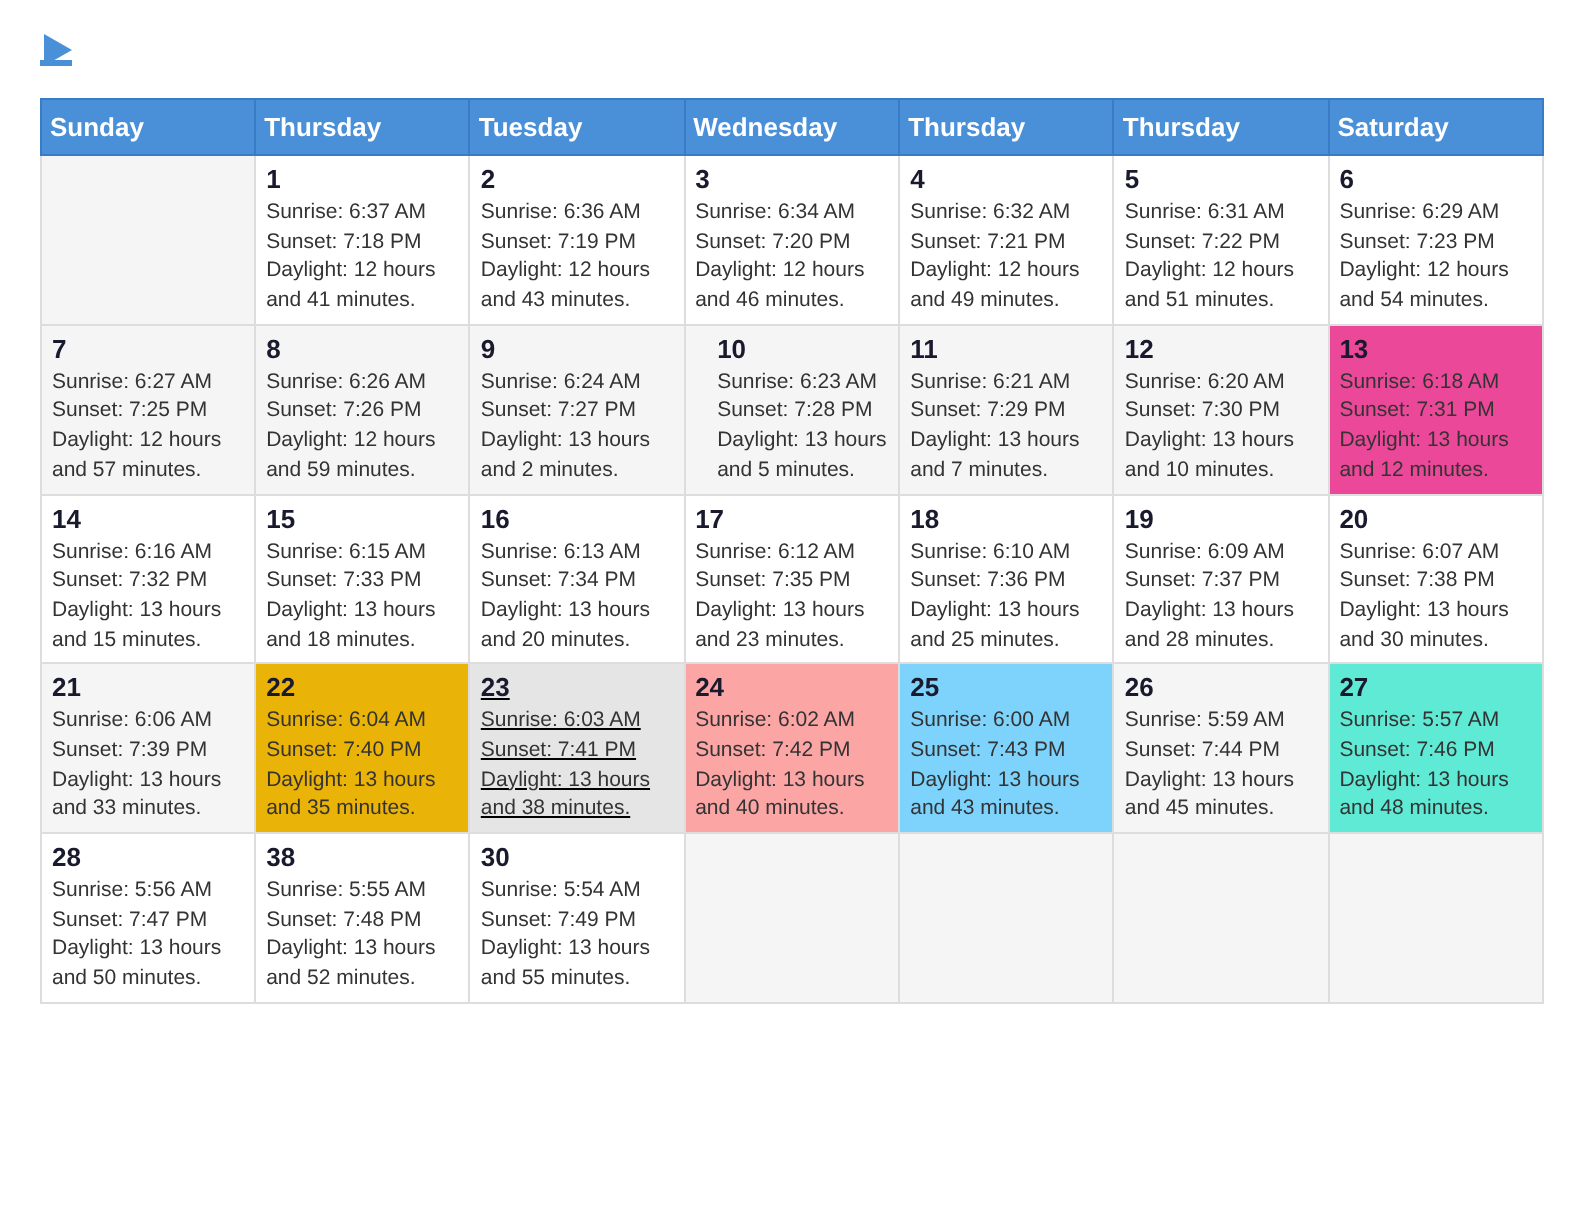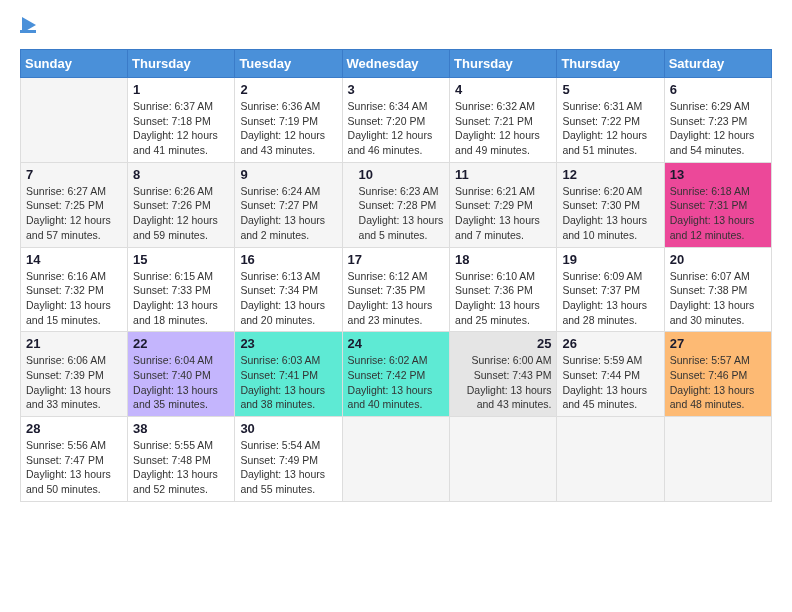--- a/index.html
+++ b/index.html
@@ -220,41 +220,41 @@
         <td>
           <div class="day-num">20</div>
           <div class="day-info">Sunrise: 6:07 AM<br>Sunset: 7:38 PM<br>Daylight: 13 hours and 30 minutes.</div>
         </td>
       </tr>
       <tr>
         <td style="background: rgb(245, 245, 245);">
           <div class="day-num">21</div>
           <div class="day-info">Sunrise: 6:06 AM<br>Sunset: 7:39 PM<br>Daylight: 13 hours and 33 minutes.</div>
         </td>
-        <td style="background: #c4b5fd;">
+        <td style="background: #eab308;">
           <div class="day-num">22</div>
           <div class="day-info">Sunrise: 6:04 AM<br>Sunset: 7:40 PM<br>Daylight: 13 hours and 35 minutes.</div>
         </td>
-        <td style="background: #5eead4;">
+        <td style="background: #e5e5e5; text-decoration: underline;">
           <div class="day-num">23</div>
           <div class="day-info">Sunrise: 6:03 AM<br>Sunset: 7:41 PM<br>Daylight: 13 hours and 38 minutes.</div>
         </td>
-        <td style="background: #5eead4;">
+        <td style="background: #fca5a5;">
           <div class="day-num">24</div>
           <div class="day-info">Sunrise: 6:02 AM<br>Sunset: 7:42 PM<br>Daylight: 13 hours and 40 minutes.</div>
         </td>
-        <td style="background: #e5e5e5; text-align: right;">
+        <td style="background: #7dd3fc;">
           <div class="day-num">25</div>
           <div class="day-info">Sunrise: 6:00 AM<br>Sunset: 7:43 PM<br>Daylight: 13 hours and 43 minutes.</div>
         </td>
         <td style="background: rgb(245, 245, 245);">
           <div class="day-num">26</div>
           <div class="day-info">Sunrise: 5:59 AM<br>Sunset: 7:44 PM<br>Daylight: 13 hours and 45 minutes.</div>
         </td>
-        <td style="background: #fdba74;">
+        <td style="background: #5eead4;">
           <div class="day-num">27</div>
           <div class="day-info">Sunrise: 5:57 AM<br>Sunset: 7:46 PM<br>Daylight: 13 hours and 48 minutes.</div>
         </td>
       </tr>
       <tr>
         <td>
           <div class="day-num">28</div>
           <div class="day-info">Sunrise: 5:56 AM<br>Sunset: 7:47 PM<br>Daylight: 13 hours and 50 minutes.</div>
         </td>
         <td>

